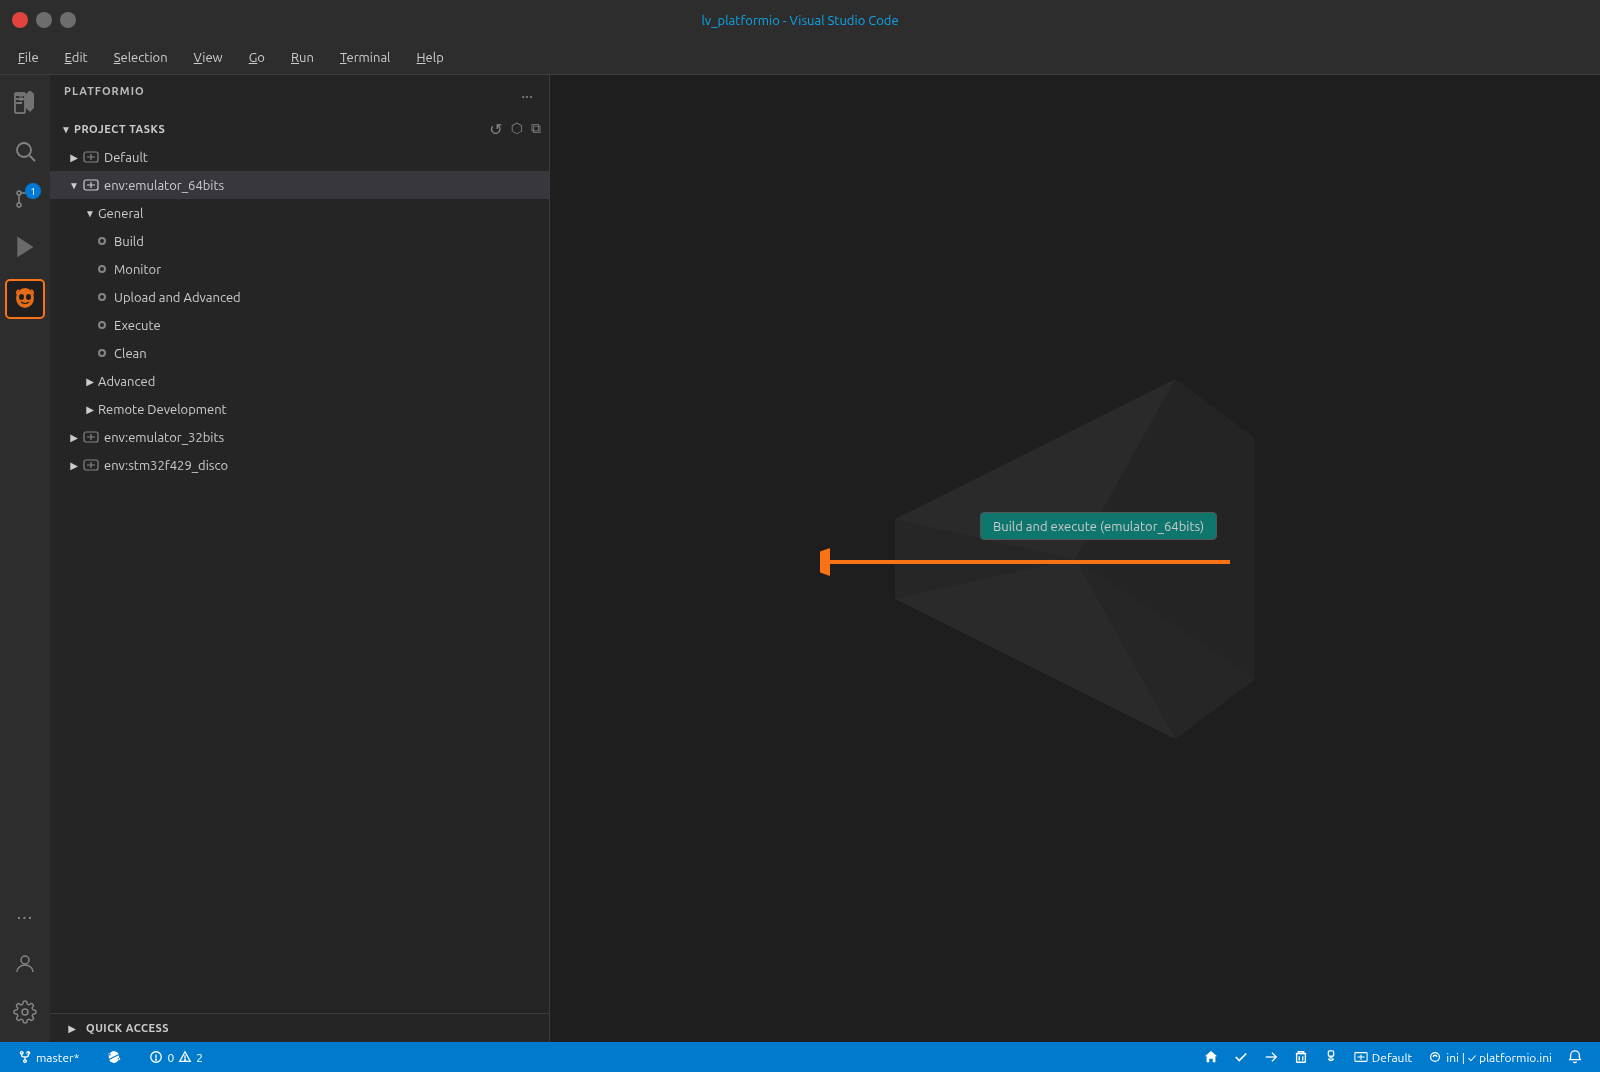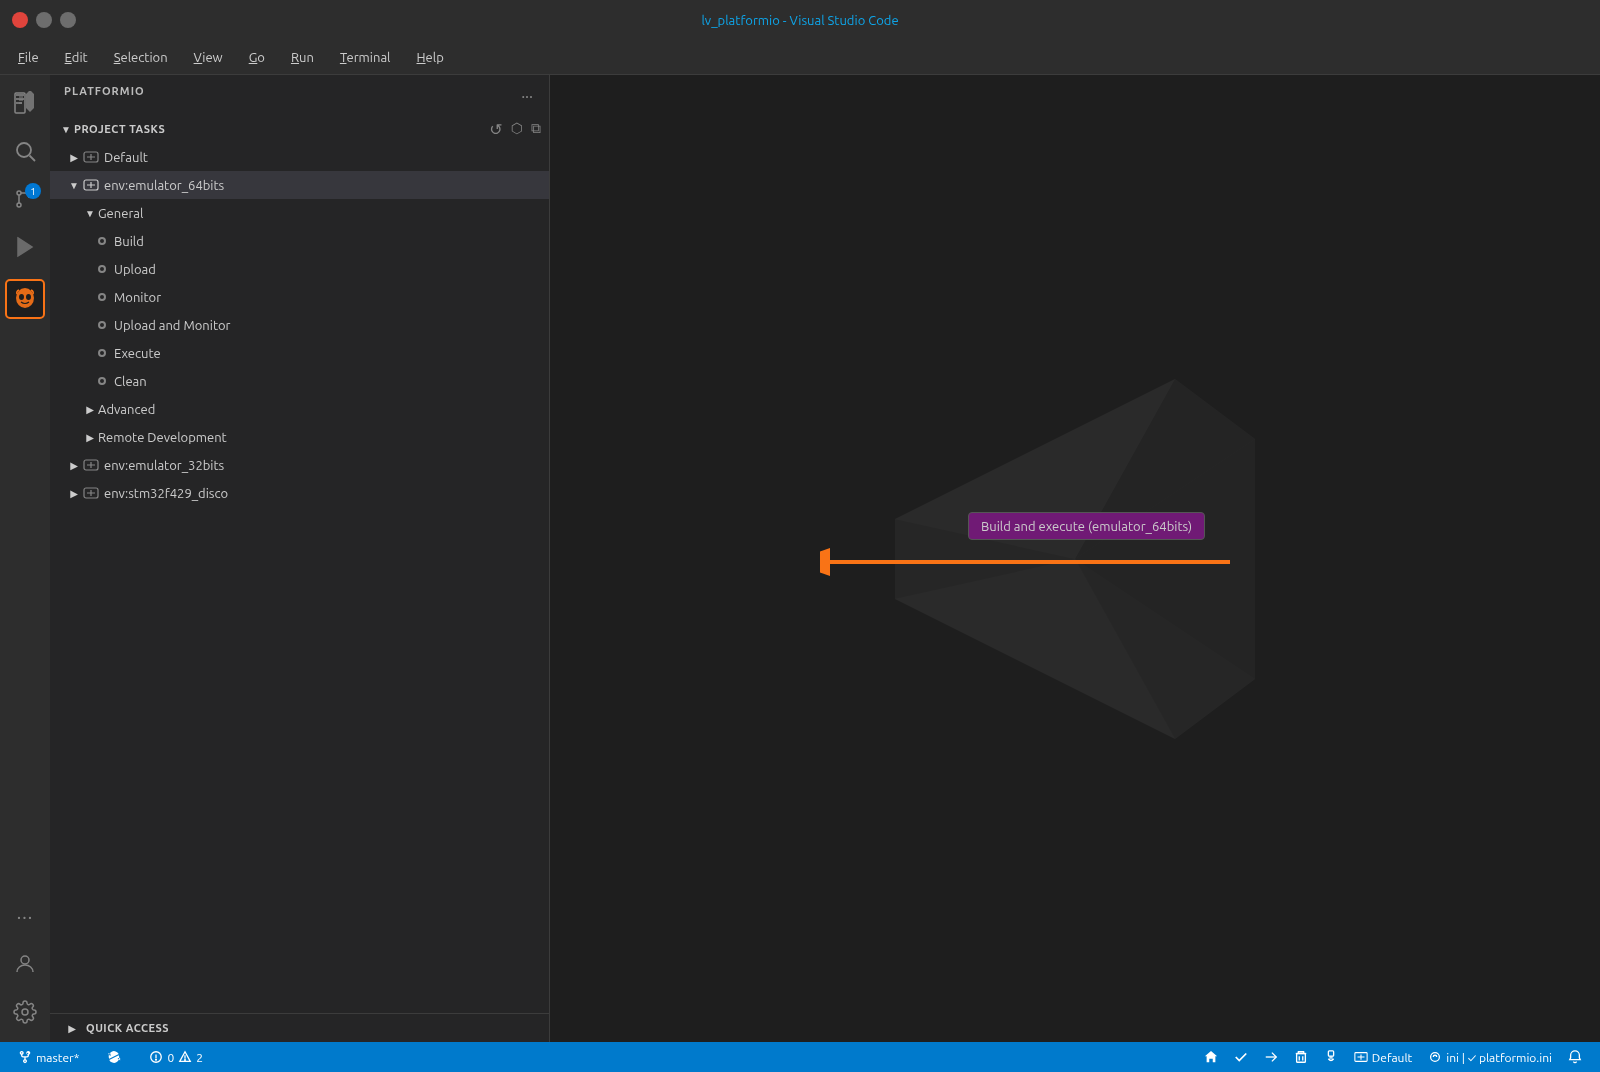--- a/index.html
+++ b/index.html
@@ -233,28 +233,28 @@
     }
     .vscode-logo {
       opacity: 0.07;
       width: 400px;
       height: 400px;
     }
 
     
     .tooltip {
       position: absolute;
-      background: #701a75;
+      background: #0f766e;
       color: #cccccc;
       padding: 6px 12px;
       border-radius: 4px;
       font-size: 13px;
       border: 1px solid #555;
       white-space: nowrap;
-      left: 418px;
+      left: 430px;
       top: 437px;
       z-index: 100;
     }
 
     
     .status-bar {
       height: 30px;
       background: #007acc;
       display: flex;
       align-items: center;
@@ -406,33 +406,29 @@
       <div class="tree-item" style="padding-left:32px;">
         <div class="chevron">▼</div>
         <span class="tree-label">General</span>
       </div>
 
       <div class="tree-item" style="padding-left:44px;">
         <div class="circle-icon"></div>
         <span class="tree-label">Build</span>
       </div>
 
-      <div class="tree-item" style="padding-left:44px;">
-        <div class="circle-icon"></div>
-        <span class="tree-label">Upload</span>
-      </div>
 
       <div class="tree-item" style="padding-left:44px;">
         <div class="circle-icon"></div>
         <span class="tree-label">Monitor</span>
       </div>
 
       <div class="tree-item" style="padding-left:44px;">
         <div class="circle-icon"></div>
-        <span class="tree-label">Upload and Monitor</span>
+        <span class="tree-label">Upload and Advanced</span>
       </div>
 
       <div class="tree-item" style="padding-left:44px;">
         <div class="circle-icon"></div>
         <span class="tree-label">Execute</span>
       </div>
 
       <div class="tree-item" style="padding-left:44px;">
         <div class="circle-icon"></div>
         <span class="tree-label">Clean</span>

